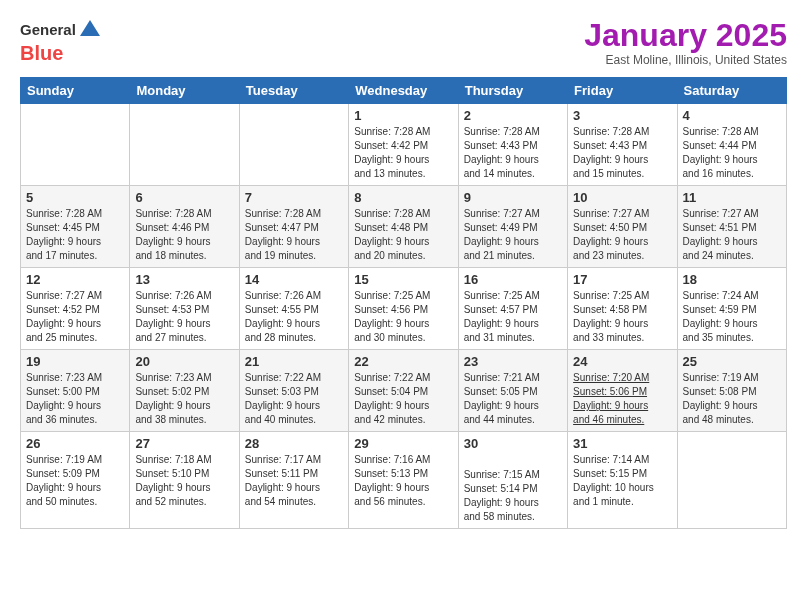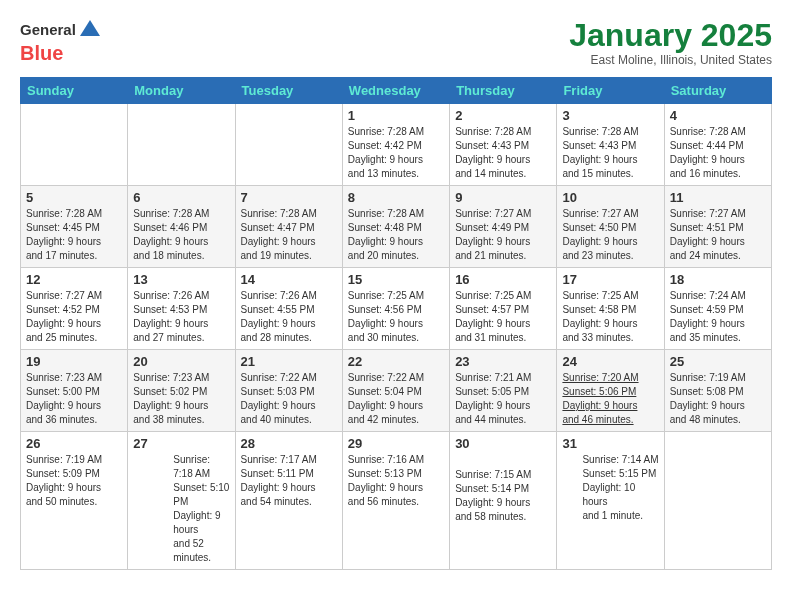--- a/index.html
+++ b/index.html
@@ -6,21 +6,21 @@
     body {
       font-family: Arial, sans-serif;
       background: #fff;
       width: 792px;
       height: 612px;
       overflow: hidden;
     }
     .page {
       width: 792px;
       height: 552px;
-      padding: 18px 20px 10px 20px;
+      padding: 18px 5px 10px 20px;
       background: #fff;
     }
     .header {
       display: flex;
       justify-content: space-between;
       align-items: flex-start;
       margin-bottom: 10px;
     }
     .logo {
       display: flex;
@@ -51,35 +51,35 @@
     .logo-row {
       display: flex;
       align-items: center;
     }
     .title-block {
       text-align: right;
     }
     .month-title {
       font-size: 32px;
       font-weight: bold;
-      color: #15803d;
+      color: #a21caf;
       line-height: 1.1;
     }
     .location-subtitle {
       font-size: 12px;
       color: #555;
     }
     .calendar-table {
       width: 100%;
       border-collapse: collapse;
       table-layout: fixed;
     }
     .calendar-table th {
       background-color: #2a6db5;
-      color: #5eead4;
+      color: #ffffff;
       text-align: left;
       padding: 5px 6px;
       font-size: 13px;
       font-weight: bold;
       border: 1px solid #2a6db5;
     }
     .calendar-table td {
       border: 1px solid #ccc;
       vertical-align: top;
       padding: 4px 5px;
@@ -333,21 +333,21 @@
         <tr>
           <td>
             <span class="day-number">26</span>
             <div class="day-detail" style="white-space: pre-line;">Sunrise: 7:19 AM
 Sunset: 5:09 PM
 Daylight: 9 hours
 and 50 minutes.</div>
           </td>
           <td>
             <span class="day-number">27</span>
-            <div class="day-detail" style="white-space: pre-line; margin-left: 40px;">Sunrise: 7:18 AM
+            <div class="day-detail" style="white-space: pre-line;">Sunrise: 7:18 AM
 Sunset: 5:10 PM
 Daylight: 9 hours
 and 52 minutes.</div>
           </td>
           <td>
             <span class="day-number">28</span>
             <div class="day-detail" style="white-space: pre-line;">Sunrise: 7:17 AM
 Sunset: 5:11 PM
 Daylight: 9 hours
 and 54 minutes.</div>
@@ -361,21 +361,21 @@
           </td>
           <td>
             <span class="day-number">30</span>
             <div class="day-detail" style="white-space: pre-line; margin-top: 17px;">Sunrise: 7:15 AM
 Sunset: 5:14 PM
 Daylight: 9 hours
 and 58 minutes.</div>
           </td>
           <td>
             <span class="day-number">31</span>
-            <div class="day-detail" style="white-space: pre-line; margin-left: 20px;">Sunrise: 7:14 AM
+            <div class="day-detail" style="white-space: pre-line;">Sunrise: 7:14 AM
 Sunset: 5:15 PM
 Daylight: 10 hours
 and 1 minute.</div>
           </td>
           <td class="empty-cell"></td>
         </tr>
       </tbody>
   </table>
 </div>
 

